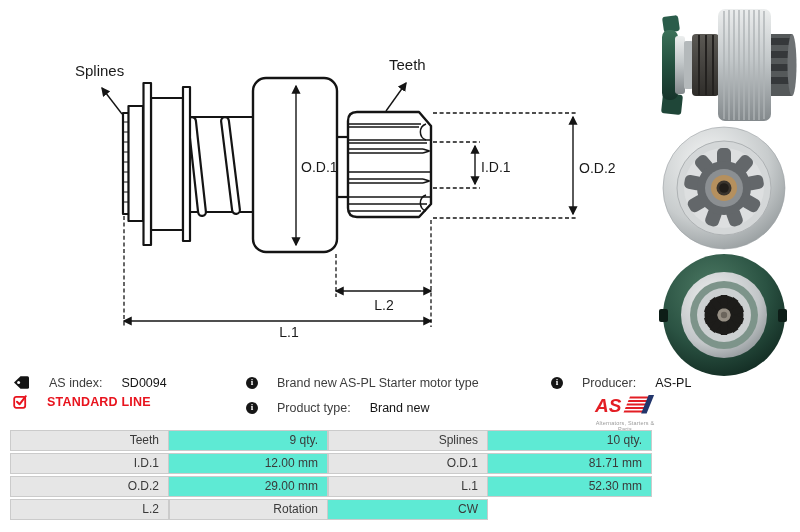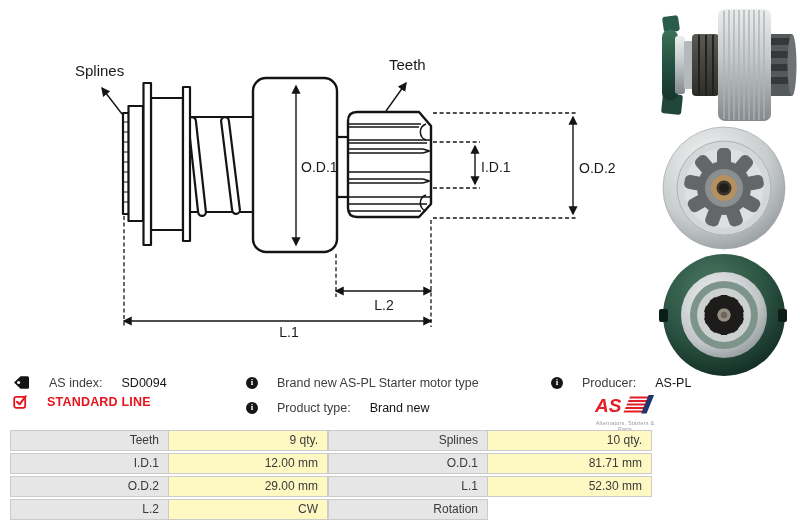--- a/index.html
+++ b/index.html
@@ -31,21 +31,21 @@
     display:grid;grid-template-columns:159px 159px 160px 164px;
     grid-auto-rows:21px;row-gap:2px;
     font-size:12px;color:#3a3a3a;
   }
   .spec-table .cell{
     box-sizing:border-box;border:1px solid #cbcbcb;
     text-align:right;padding-right:9px;line-height:19px;
     overflow:hidden;
   }
   .spec-table .lbl{background:#e6e6e6;}
-  .spec-table .val{background:#fef9c3;border-left:none;padding-left:37px;}
+  .spec-table .val{background:#5eead4;border-left:none;padding-left:37px;}
 </style>
 </head>
 <body>
 
 <svg class="abs" style="left:0;top:0" width="650" height="375" viewBox="0 0 650 375">
   <defs>
     <marker id="arr" viewBox="0 0 10 10" refX="8.5" refY="5" markerWidth="6.5" markerHeight="6.5" orient="auto-start-reverse">
       <path d="M0,0 L10,5 L0,10 Z" fill="#141414"></path>
     </marker>
   </defs>
@@ -360,15 +360,15 @@
   <div class="cell val">12.00 mm</div>
   <div class="cell lbl">O.D.1</div>
   <div class="cell val">81.71 mm</div>
 
   <div class="cell lbl">O.D.2</div>
   <div class="cell val">29.00 mm</div>
   <div class="cell lbl">L.1</div>
   <div class="cell val">52.30 mm</div>
 
   <div class="cell lbl">L.2</div>
+  <div class="cell lbl">Rotation</div>
   <div class="cell val">CW</div>
-  <div class="cell lbl">Rotation</div>
 </div>
 
 </body></html>

